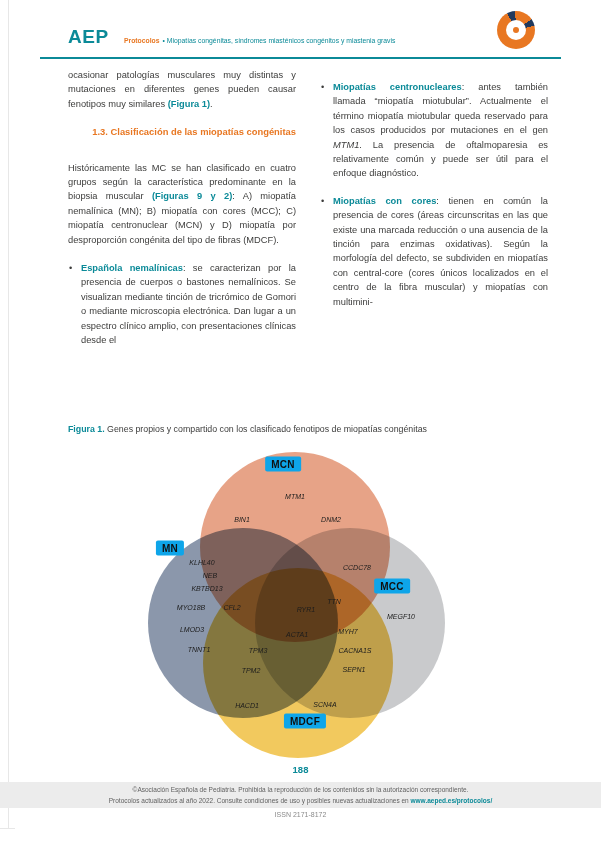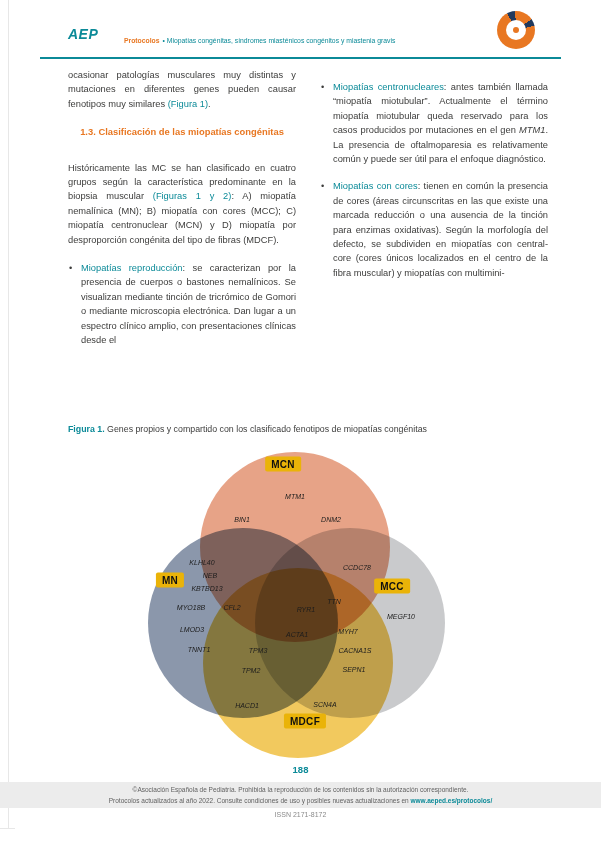--- a/index.html
+++ b/index.html
@@ -6,55 +6,55 @@
   body {
     width:601px; height:848px; position:relative; background:#ffffff;
     font-family:"Liberation Sans", sans-serif; color:#3c3c3b; overflow:hidden;
   }
 
   
   .edge-v { position:absolute; left:8px; top:0; height:829px; width:1px; background:#e7e7e7; }
   .edge-h { position:absolute; left:0; top:828px; width:15px; height:1px; background:#e7e7e7; }
 
   
-  .aep-logo { position:absolute; left:68px; top:26px; font-size:14px; font-weight:bold;
-              font-style:italic; color:#0b8a98; letter-spacing:.5px; }
+  .aep-logo { position:absolute; left:68px; top:26px; font-size:19px; font-weight:bold;
+              color:#0b8a98; letter-spacing:.5px; }
   .series-line { position:absolute; left:124px; top:37px; font-size:6.8px; white-space:nowrap; }
   .series { color:#e87722; font-weight:bold; margin-right:3px; }
   .doc-title { color:#0b8a98; }
   .round-logo { position:absolute; left:497px; top:11px; width:38px; height:38px; border-radius:50%;
     background: conic-gradient(from 210deg,#e87722 0 34%,#21395c 34% 41%,#e87722 41% 57%,#21395c 57% 63%,#e87722 63% 100%); }
   .round-logo::after { content:""; position:absolute; inset:9px; background:#fff; border-radius:50%; }
   .round-logo .dot { position:absolute; left:16px; top:16px; width:6px; height:6px; border-radius:50%;
     background:#e87722; z-index:1; }
   .header-rule { position:absolute; left:40px; top:57px; width:521px; height:1.5px; background:#0b8a98; }
 
   
   .col { position:absolute; width:228px; font-size:9.3px; line-height:14.4px; text-align:justify; }
   .col-left { left:68px; top:68px; }
   .col-right { left:320px; top:68px; }
   .bp { margin:0 0 14px 0; }
-  .heading { color:#e87722; font-size:9.4px; font-weight:bold; margin:9px 0 21px 0; text-align:center; }
+  .heading { color:#e87722; font-size:9.4px; font-weight:bold; margin:9px 0 21px 0; text-align:right; }
   .bullet { position:relative; padding-left:13px; margin:0 0 12px 0; }
   .bullet::before { content:"\2022"; position:absolute; left:1px; top:0; color:#3c3c3b; }
-  .teal { color:#0b8a98; font-weight:normal; }
-  .tlink { color:#0b8a98; font-weight:normal; text-decoration:none; cursor:pointer; }
+  .teal { color:#0b8a98; font-weight:bold; }
+  .tlink { color:#0b8a98; font-weight:bold; text-decoration:none; cursor:pointer; }
   .it { font-style:italic; }
 
   
   .caption { position:absolute; left:68px; top:424px; width:480px; font-size:8.8px; }
   .caption .flab { color:#0b8a98; font-weight:bold; }
 
   .vcircle { position:absolute; width:190px; height:190px; border-radius:50%; mix-blend-mode:multiply; }
   .c-mcn  { left:200px; top:452px; }
   .c-mn   { left:148px; top:528px; }
   .c-mcc  { left:255px; top:528px; }
   .c-mdcf { left:203px; top:568px; }
 
-  .setlabel { position:absolute; transform:translate(-50%,-50%); background:#eab308; color:#101010;
+  .setlabel { position:absolute; transform:translate(-50%,-50%); background:#0ea5e9; color:#101010;
     font-weight:bold; font-size:10px; padding:2px 6px; border-radius:2px; z-index:3; letter-spacing:.3px; }
   .gene { position:absolute; transform:translate(-50%,-50%); font-style:italic; font-size:7px;
     color:#1c1c1c; z-index:2; white-space:nowrap; }
 
   
   .page-num { position:absolute; top:764px; left:0; width:601px; text-align:center;
     color:#0b8a98; font-size:9.5px; font-weight:bold; }
   .footer-bar { position:absolute; top:782px; left:0; width:601px; height:26px; background:#ececec;
     text-align:center; font-size:6.5px; line-height:11px; color:#5f5f5f; padding-top:2px; box-sizing:border-box; }
   .footer-bar .tlink2 { color:#0b8a98; font-weight:bold; text-decoration:none; cursor:pointer; }
@@ -71,41 +71,41 @@
   <span class="series">Protocolos</span><span class="doc-title">• Miopatías congénitas, síndromes miasténicos congénitos y miastenia gravis</span>
 </div>
 <div class="round-logo">
     <span class="dot"></span>
   </div>
 <div class="header-rule"></div>
 
 <div class="col col-left">
   <p class="bp"><span>ocasionar patologías musculares muy distintas y mutaciones en diferentes genes pueden causar fenotipos muy similares </span><a class="tlink">(Figura 1)</a><span>.</span></p>
   <h3 class="heading">1.3. Clasificación de las miopatías congénitas</h3>
-  <p class="bp"><span>Históricamente las MC se han clasificado en cuatro grupos según la característica predominante en la biopsia muscular </span><a class="tlink">(Figuras 1 y 2)</a><span>: A) miopatía nemalínica (MN); B) miopatía con cores (MCC); C) miopatía centronuclear (MCN) y D) miopatía por desproporción congénita del tipo de fibras (MDCF).</span></p>
-  <div class="bullet"><span class="teal">Miopatías reproducción</span><span>: se caracterizan por la presencia de cuerpos o bastones nemalínicos. Se visualizan mediante tinción de tricrómico de Gomori o mediante microscopia electrónica. Dan lugar a un espectro clínico amplio, con presentaciones clínicas desde el</span></div>
+  <p class="bp"><span>Históricamente las MC se han clasificado en cuatro grupos según la característica predominante en la biopsia muscular </span><a class="tlink">(Figuras 9 y 2)</a><span>: A) miopatía nemalínica (MN); B) miopatía con cores (MCC); C) miopatía centronuclear (MCN) y D) miopatía por desproporción congénita del tipo de fibras (MDCF).</span></p>
+  <div class="bullet"><span class="teal">Española nemalínicas</span><span>: se caracterizan por la presencia de cuerpos o bastones nemalínicos. Se visualizan mediante tinción de tricrómico de Gomori o mediante microscopia electrónica. Dan lugar a un espectro clínico amplio, con presentaciones clínicas desde el</span></div>
 </div>
 
 <div class="col col-right">
   <div class="bullet" style="margin-top:12px; margin-bottom:13px;"><span class="teal">Miopatías centronucleares</span><span>: antes también llamada “miopatía miotubular”. Actualmente el término miopatía miotubular queda reservado para los casos producidos por mutaciones en el gen </span><span class="it">MTM1</span><span>. La presencia de oftalmoparesia es relativamente común y puede ser útil para el enfoque diagnóstico.</span></div>
   <div class="bullet"><span class="teal">Miopatías con cores</span><span>: tienen en común la presencia de cores (áreas circunscritas en las que existe una marcada reducción o una ausencia de la tinción para enzimas oxidativas). Según la morfología del defecto, se subdividen en miopatías con central-core (cores únicos localizados en el centro de la fibra muscular) y miopatías con multimini-</span></div>
 </div>
 
 <div class="caption">
   <span class="flab">Figura 1.</span><span> Genes propios y compartido con los clasificado fenotipos de miopatías congénitas</span>
 </div>
 
 <div>
   <div class="vcircle c-mcn" style="background-color: rgb(231, 163, 135);"></div>
   <div class="vcircle c-mn" style="background-color: rgb(139, 151, 171);"></div>
   <div class="vcircle c-mcc" style="background-color: rgb(201, 202, 204);"></div>
   <div class="vcircle c-mdcf" style="background-color: rgb(242, 201, 94);"></div>
 
   <div class="setlabel" style="left:283px; top:464px;">MCN</div>
-  <div class="setlabel" style="left:170px; top:580px;">MN</div>
+  <div class="setlabel" style="left:170px; top:548px;">MN</div>
   <div class="setlabel" style="left:392px; top:586px;">MCC</div>
   <div class="setlabel" style="left:305px; top:721px;">MDCF</div>
 
   <span class="gene" style="left:295px; top:496px;">MTM1</span>
   <span class="gene" style="left:242px; top:519px;">BIN1</span>
   <span class="gene" style="left:331px; top:519px;">DNM2</span>
   <span class="gene" style="left:202px; top:562px;">KLHL40</span>
   <span class="gene" style="left:210px; top:575px;">NEB</span>
   <span class="gene" style="left:207px; top:588px;">KBTBD13</span>
   <span class="gene" style="left:191px; top:607px;">MYO18B</span>

